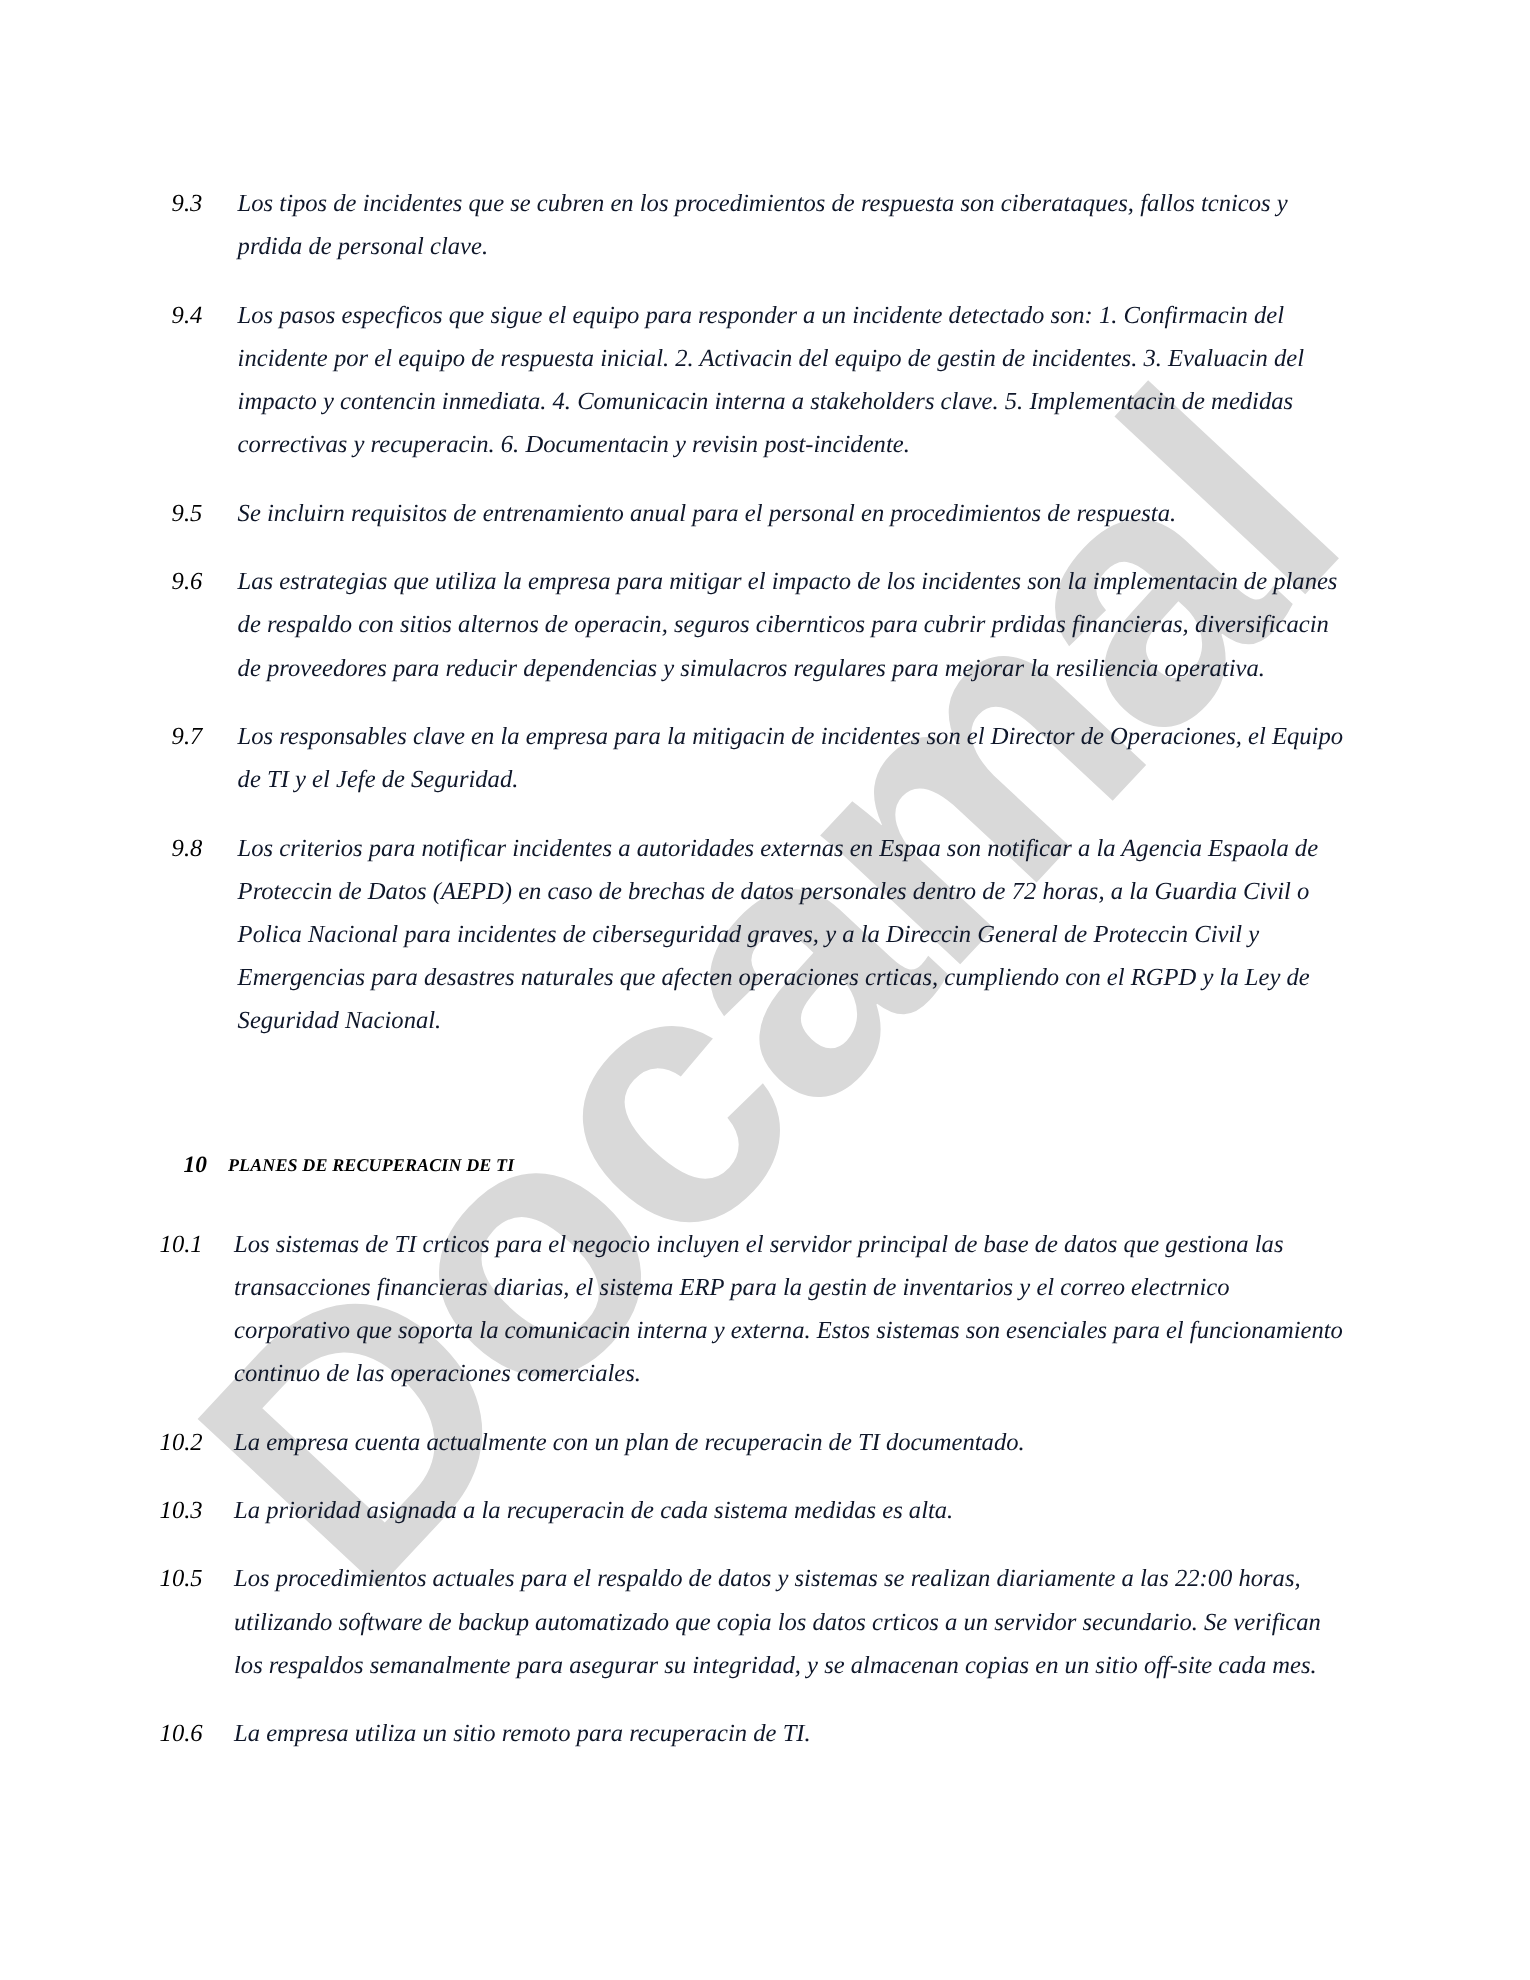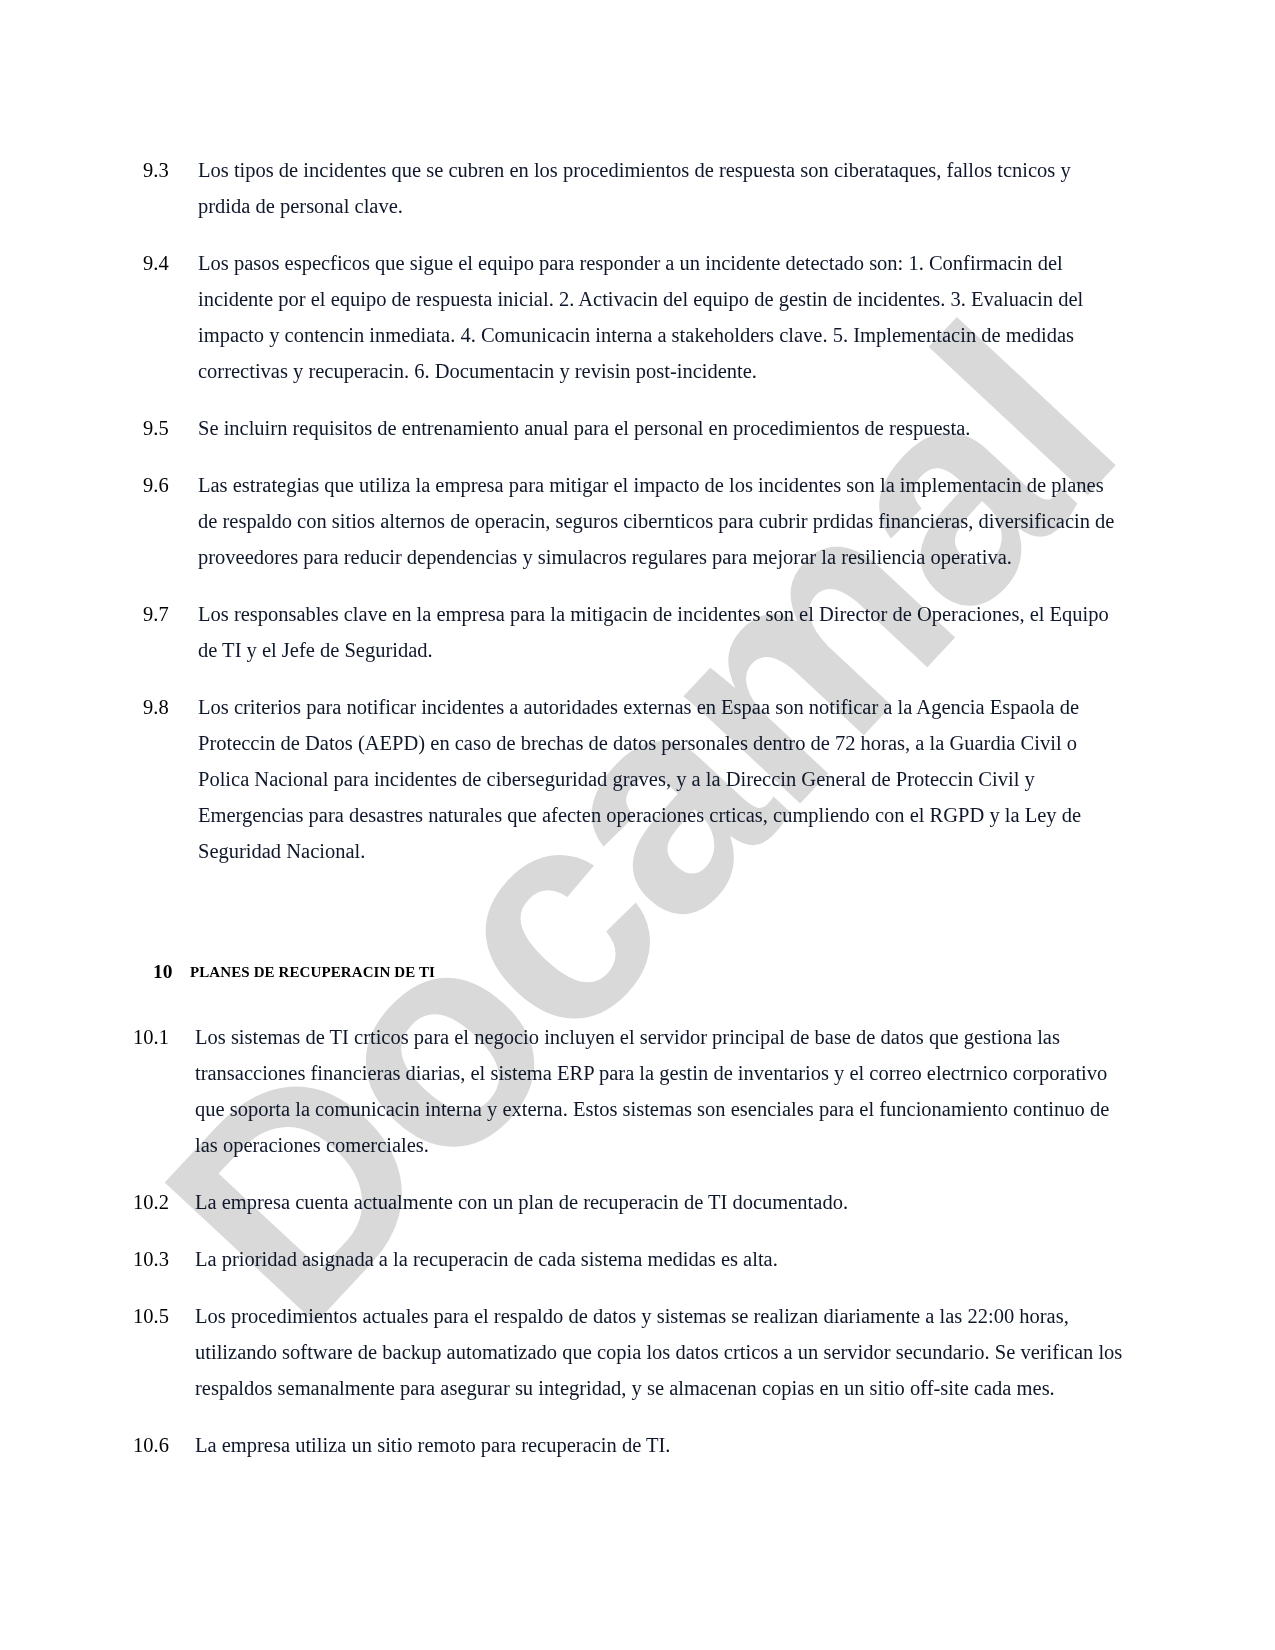--- a/index.html
+++ b/index.html
@@ -44,20 +44,21 @@
     line-height: 1;
     user-select: none;
   }
 
   
   .content {
     position: relative;
     z-index: 1;
     padding: 152px 150px 0 143px;
     box-sizing: border-box;
+    font-style: italic;
   }
 
   .clause {
     display: flex;
     align-items: flex-start;
     margin-bottom: 21px;
   }
   .clause-num {
     flex: 0 0 auto;
     width: 55px;

